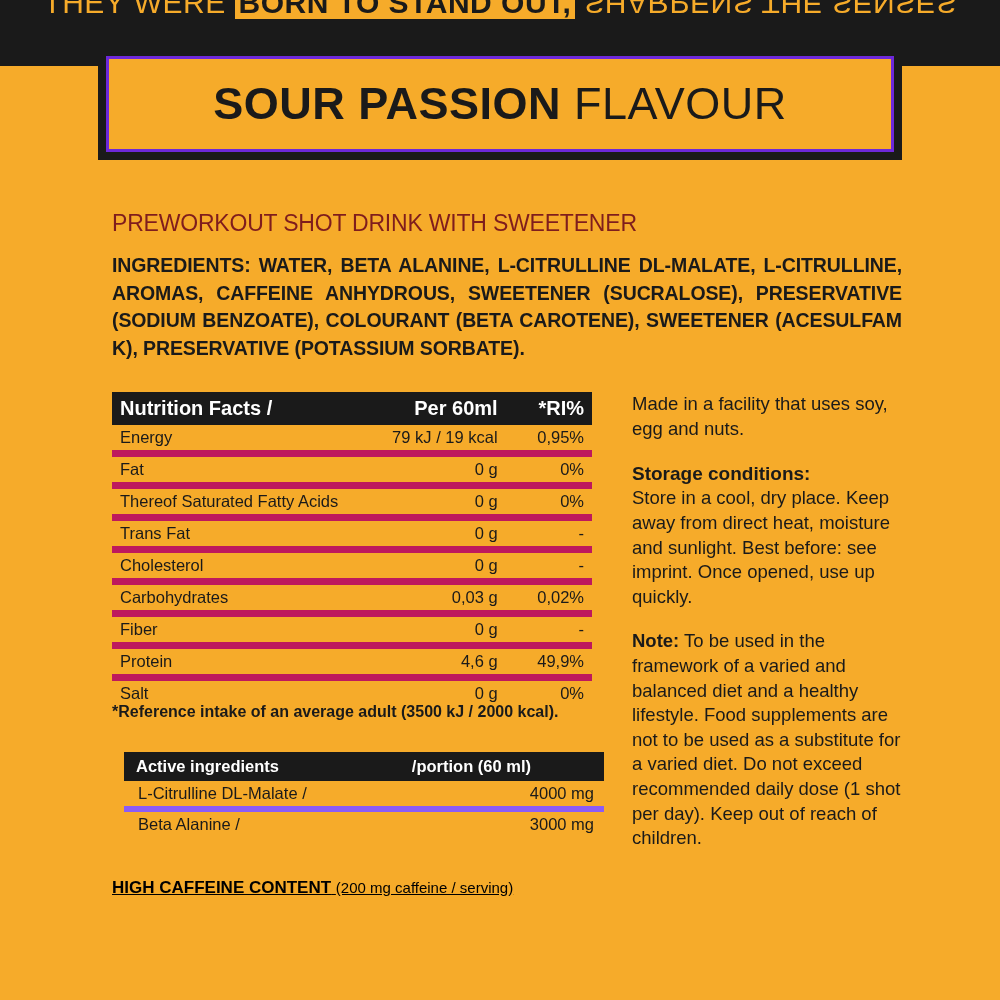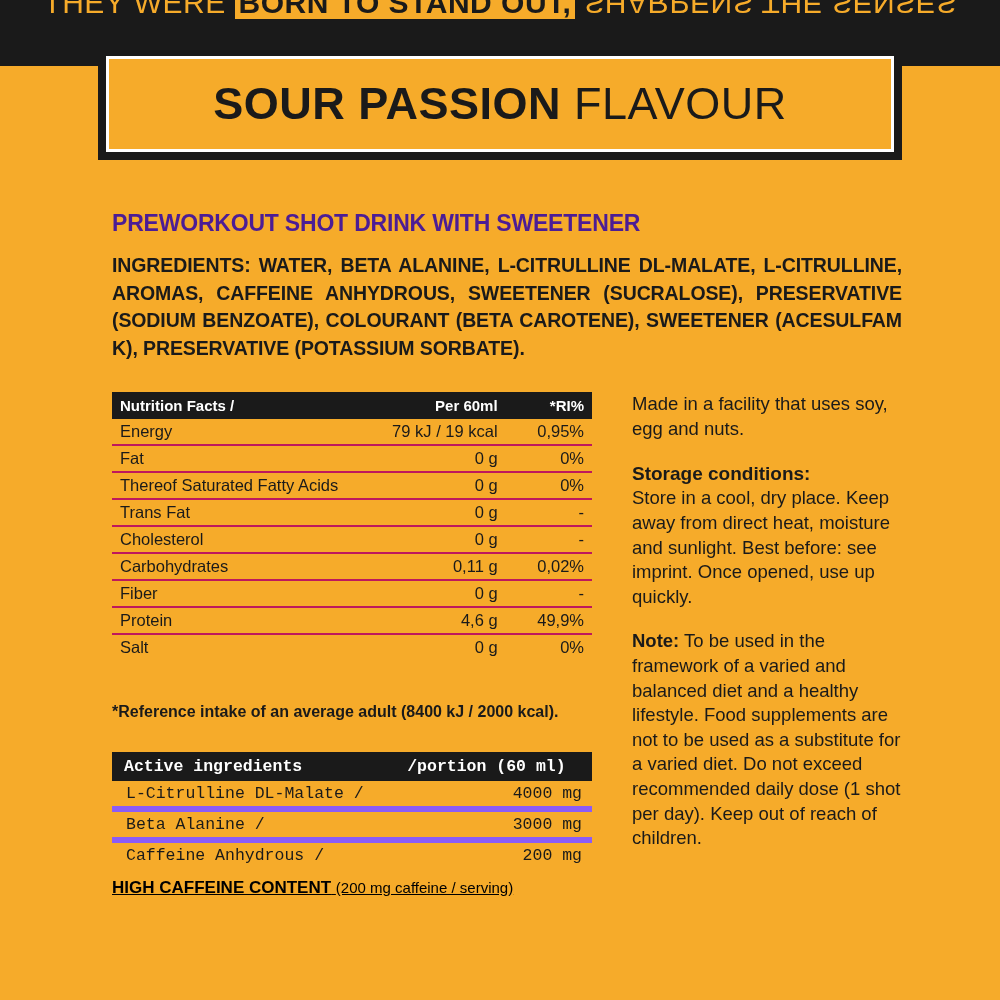--- a/index.html
+++ b/index.html
@@ -57,21 +57,21 @@
     height: 112px;
     background: #1a1a1a;
     padding: 0;
     box-sizing: border-box;
   }
   .banner-inner {
     position: absolute;
     top: 8px; left: 8px;
     right: 8px; bottom: 8px;
     background: #f6ab2a;
-    border: 3px solid #ffffff;
+    border: 3px solid #6d28d9;
     box-sizing: border-box;
     display: flex;
     align-items: center;
     justify-content: center;
   }
   .banner-text {
     font-size: 45px;
     color: #1a1a1a;
     letter-spacing: 0.5px;
     white-space: nowrap;
@@ -79,22 +79,22 @@
   }
   .banner-text .b { font-weight: bold; }
   .banner-text .l { font-weight: normal; }
 
   
   .subtitle {
     position: absolute;
     top: 210px;
     left: 112px;
     font-size: 23px;
-    font-weight: bold;
-    color: #4c1d95;
+    font-weight: normal;
+    color: #7f1d1d;
     letter-spacing: -0.2px;
     font-family: "Liberation Sans", sans-serif;
   }
   .ingredients {
     position: absolute;
     top: 252px;
     left: 112px;
     width: 790px;
     font-size: 19.5px;
     font-weight: bold;
@@ -113,27 +113,27 @@
     width: 480px;
     border-collapse: collapse;
     font-size: 16.5px;
     color: #1a1a1a;
     font-family: "Liberation Sans", sans-serif;
   }
   .nutri-table th {
     background: #1a1a1a;
     color: #ffffff;
     font-weight: bold;
-    font-size: 15px;
+    font-size: 20px;
     padding: 5px 8px;
     text-align: left;
   }
   .nutri-table th.c2, .nutri-table th.c3 { text-align: right; }
   .nutri-table td {
-    border-bottom: 2px solid #be185d;
+    border-bottom: 7px solid #be185d;
     padding: 3px 8px;
     white-space: nowrap;
   }
   .nutri-table td.c2, .nutri-table td.c3 { text-align: right; }
   .nutri-table tr:last-child td { border-bottom: none; }
   .nutri-table td.c1 { width: 56%; }
   .nutri-table td.c2 { width: 26%; }
   .nutri-table td.c3 { width: 18%; }
 
   .ref-note {
@@ -143,26 +143,26 @@
     font-size: 16px;
     font-weight: bold;
     color: #1a1a1a;
     font-family: "Liberation Sans", sans-serif;
   }
 
   
   .active-table {
     position: absolute;
     top: 752px;
-    left: 112px;
+    left: 124px;
     width: 480px;
     border-collapse: collapse;
     font-size: 16.5px;
     color: #1a1a1a;
-    font-family: Liberation Mono, monospace;
+    font-family: Liberation Sans, sans-serif;
   }
   .active-table th {
     background: #1a1a1a;
     color: #ffffff;
     font-weight: bold;
     padding: 5px 8px 5px 12px;
     text-align: left;
     font-size: 16.5px;
   }
   .active-table th.c2 { padding-right: 10px; }
@@ -261,62 +261,58 @@
       <td class="c2">0 g</td>
       <td class="c3">-</td>
     </tr>
     <tr>
       <td class="c1">Cholesterol</td>
       <td class="c2">0 g</td>
       <td class="c3">-</td>
     </tr>
     <tr>
       <td class="c1">Carbohydrates</td>
-      <td class="c2">0,11 g</td>
+      <td class="c2">0,03 g</td>
       <td class="c3">0,02%</td>
     </tr>
     <tr>
       <td class="c1">Fiber</td>
       <td class="c2">0 g</td>
       <td class="c3">-</td>
     </tr>
     <tr>
       <td class="c1">Protein</td>
       <td class="c2">4,6 g</td>
       <td class="c3">49,9%</td>
     </tr>
     <tr>
       <td class="c1">Salt</td>
       <td class="c2">0 g</td>
       <td class="c3">0%</td>
     </tr>
   </tbody>
 </table>
 
-<div class="ref-note">*Reference intake of an average adult  (8400 kJ / 2000 kcal).</div>
+<div class="ref-note">*Reference intake of an average adult  (3500 kJ / 2000 kcal).</div>
 
 <table class="active-table">
   <thead>
     <tr>
       <th class="c1">Active ingredients</th>
       <th class="c2">/portion (60 ml)</th>
     </tr>
   </thead>
   <tbody>
     <tr>
       <td class="c1">L-Citrulline DL-Malate /</td>
       <td class="c2">4000 mg</td>
     </tr>
     <tr>
       <td class="c1">Beta Alanine /</td>
       <td class="c2">3000 mg</td>
-    </tr>
-    <tr>
-      <td class="c1">Caffeine Anhydrous /</td>
-      <td class="c2">200 mg</td>
     </tr>
   </tbody>
 </table>
 
 <div class="caffeine-note">
   <span class="strong">HIGH CAFFEINE CONTENT</span>
   <span class="small">(200 mg caffeine / serving)</span>
 </div>
 
 <div class="right-col">

